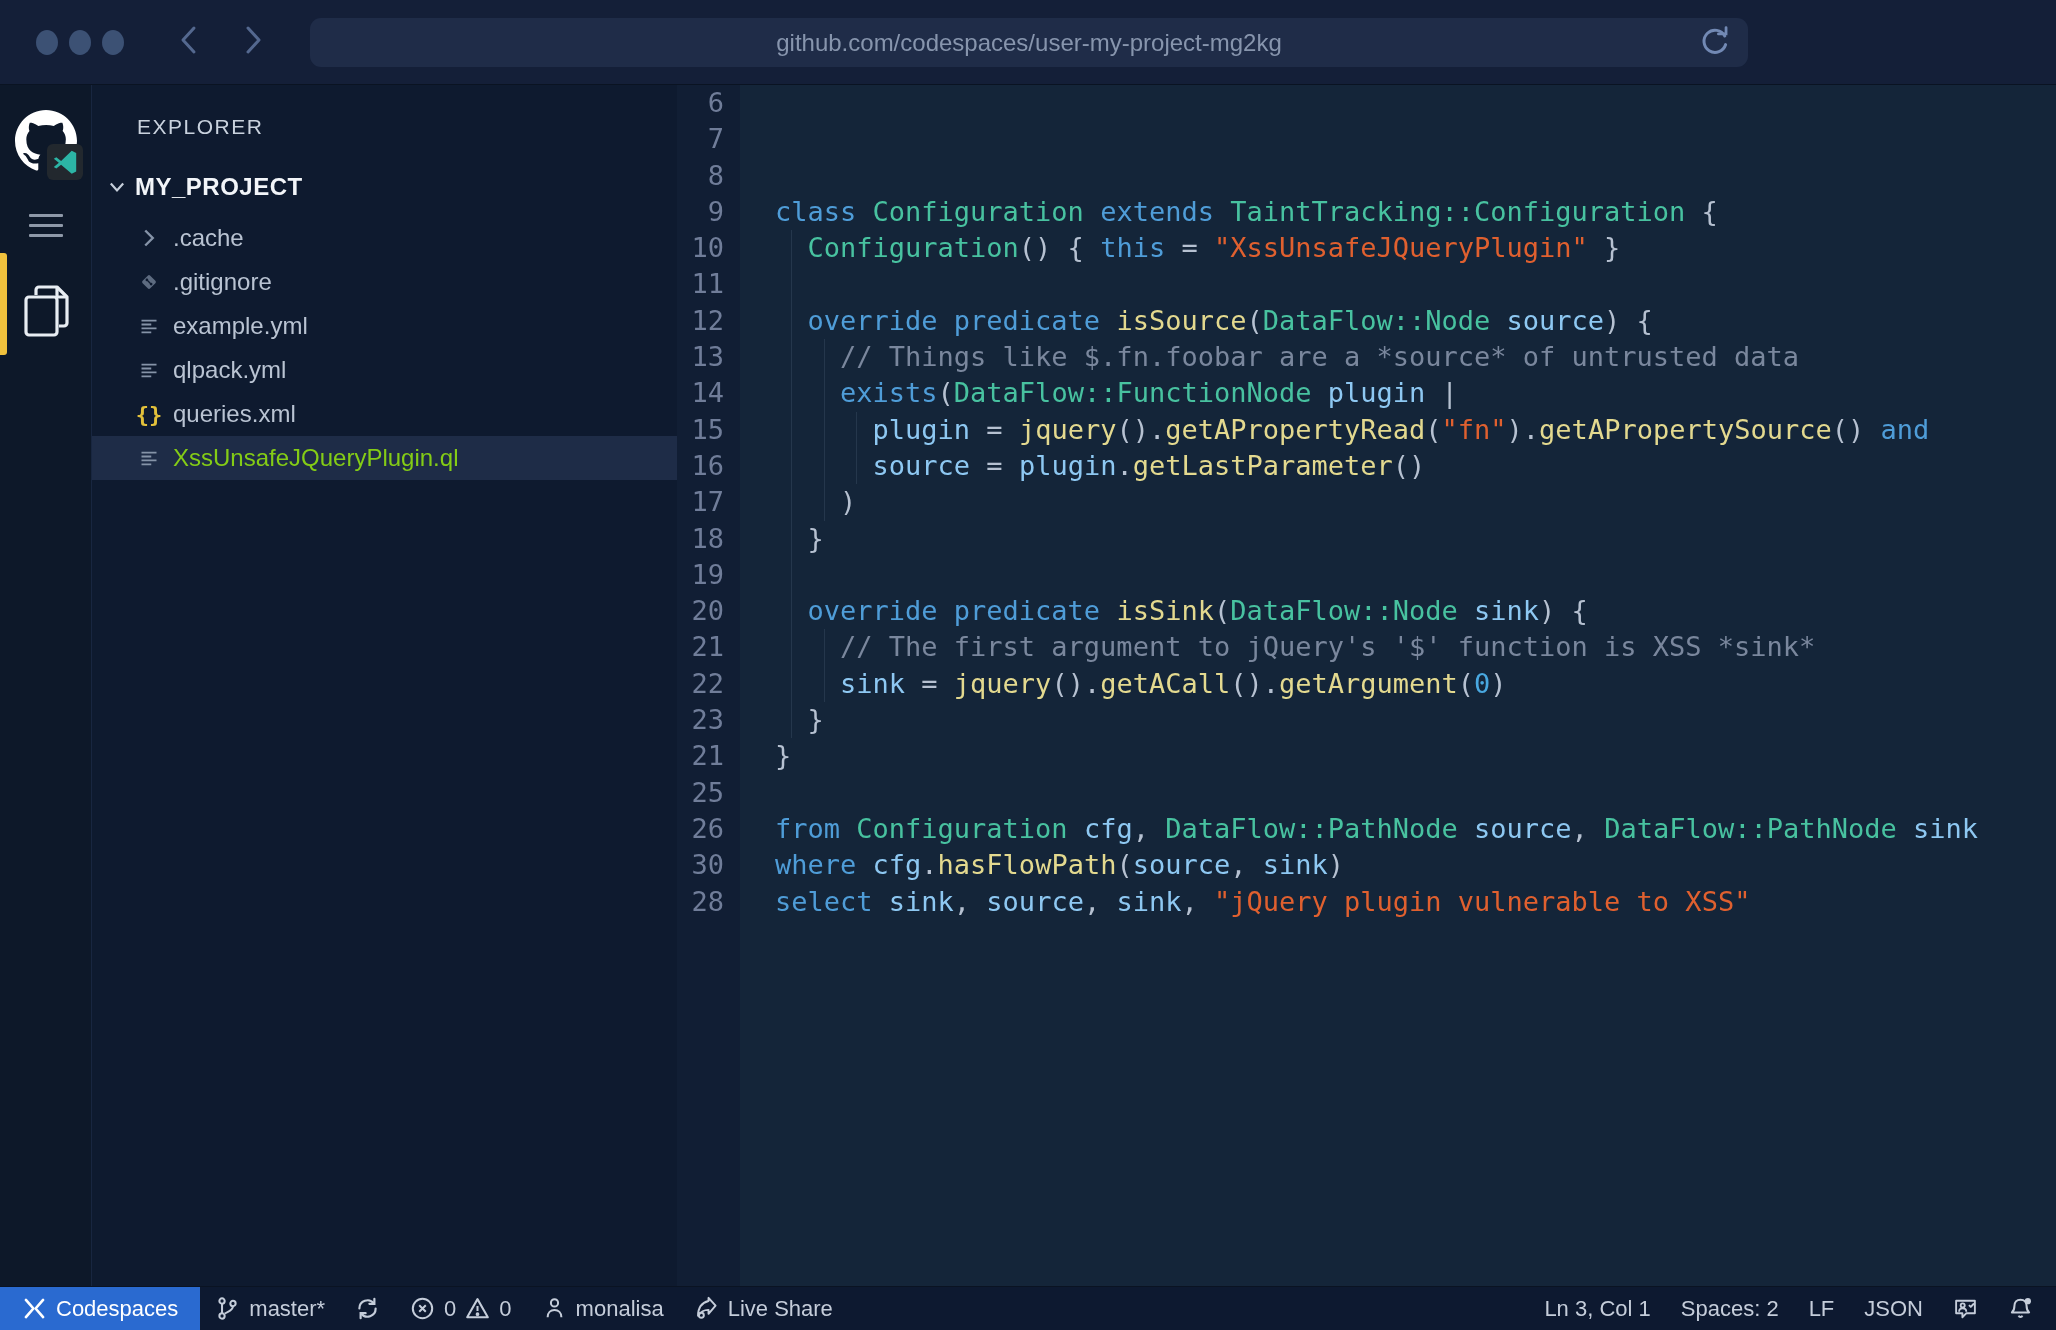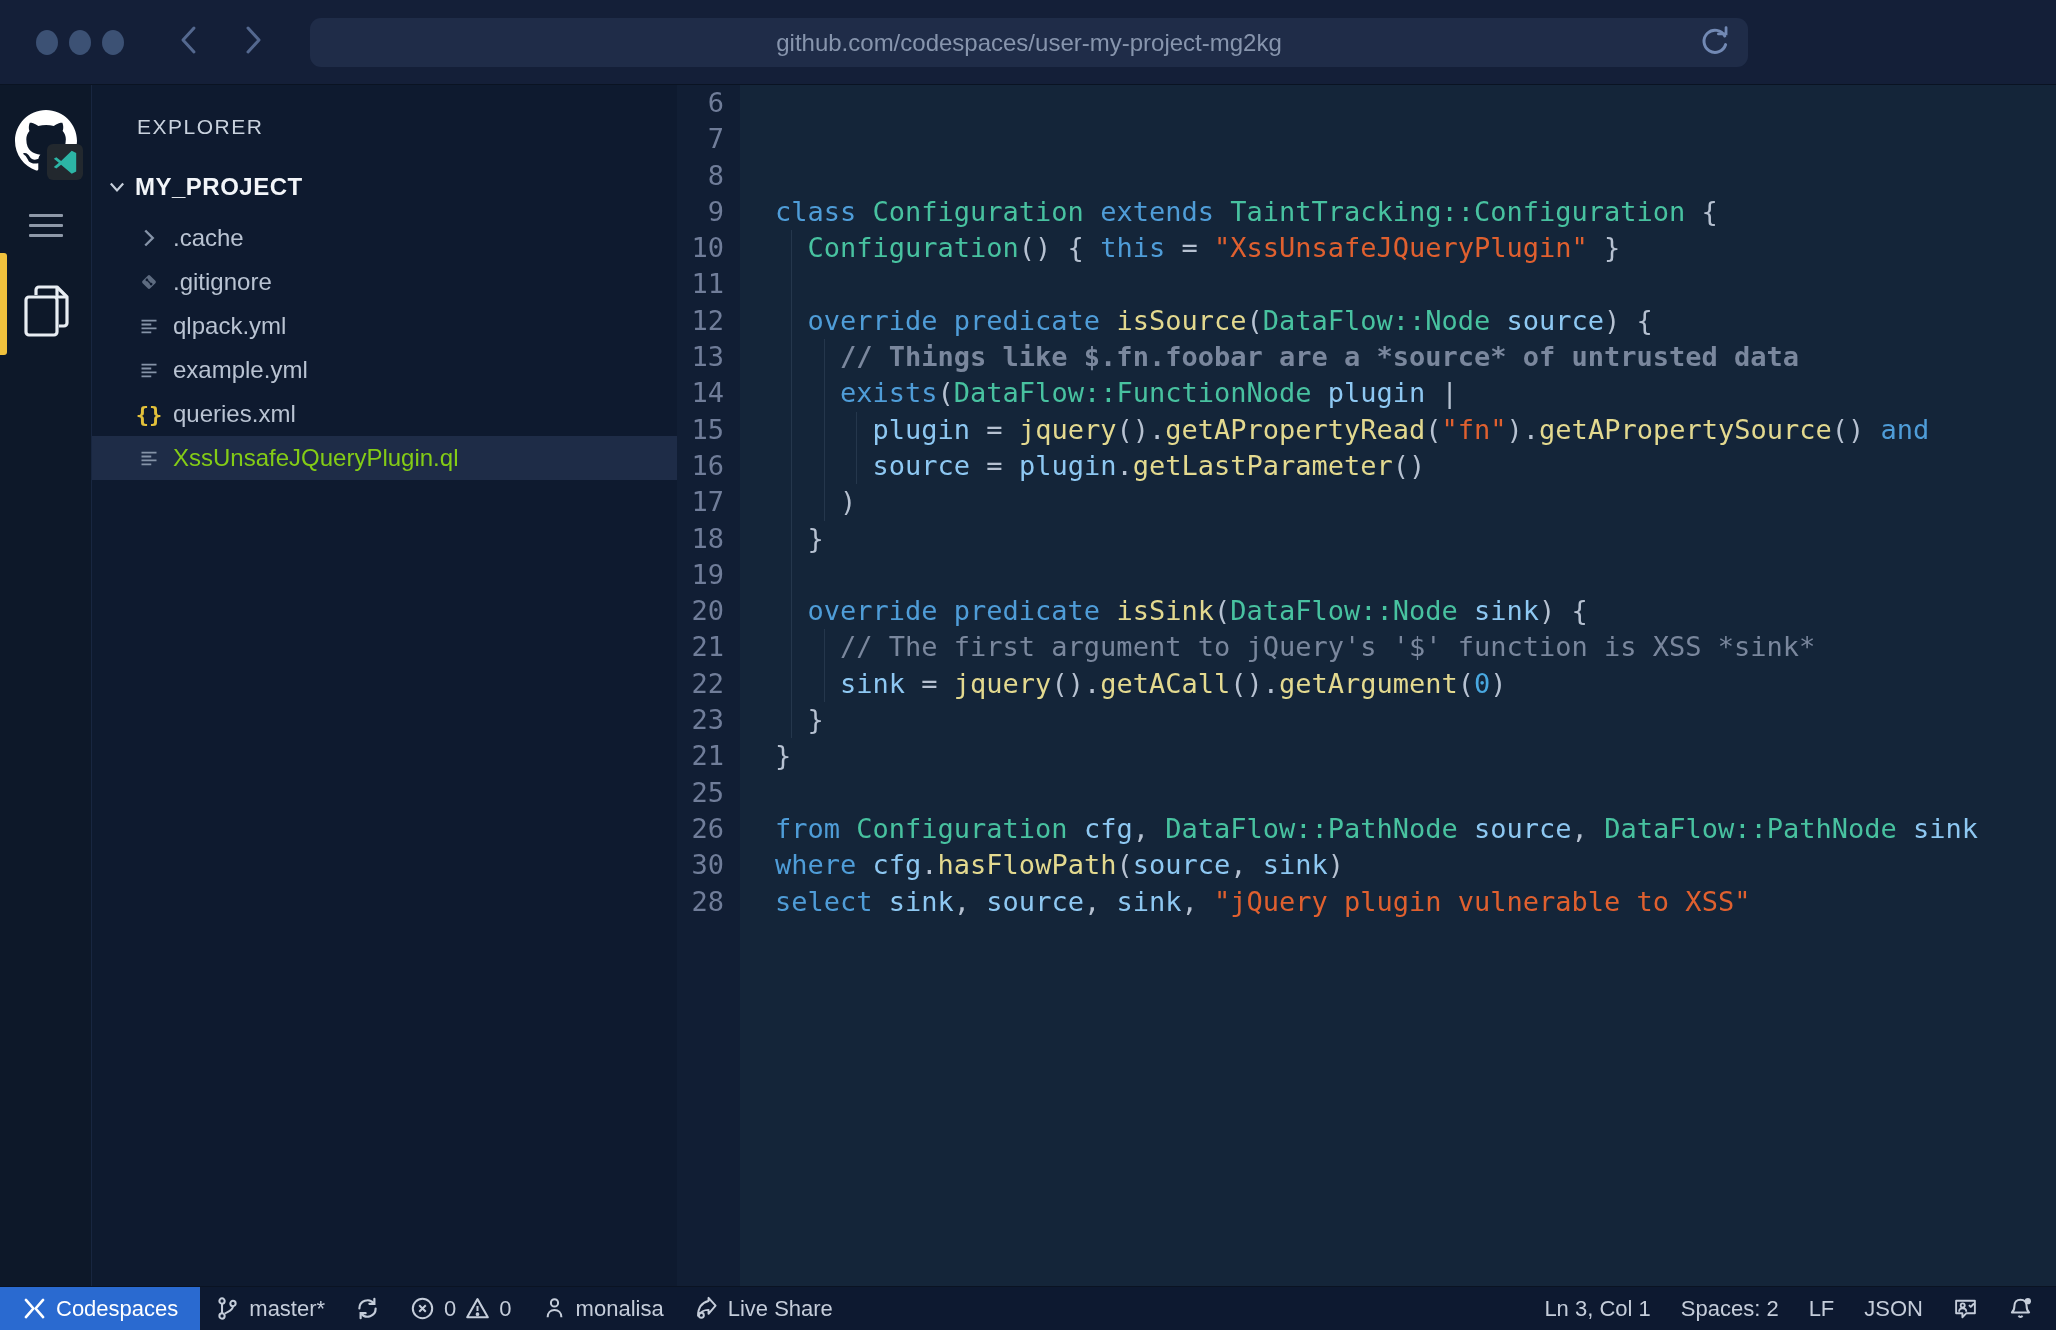--- a/index.html
+++ b/index.html
@@ -158,29 +158,29 @@
             </svg>
           </span>
           <span class="tree-label">.gitignore</span>
         </div>
         <div class="tree-row">
           <span class="ic">
             <svg viewBox="0 0 16 16" stroke="#8593a8" stroke-width="1.2" fill="none">
               <path d="M3 4.4 h10 M3 7 h6.5 M3 9.6 h10 M3 12.2 h6.5"></path>
             </svg>
           </span>
-          <span class="tree-label">qlpack.yml</span>
+          <span class="tree-label">example.yml</span>
         </div>
         <div class="tree-row">
           <span class="ic">
             <svg viewBox="0 0 16 16" stroke="#8593a8" stroke-width="1.2" fill="none">
               <path d="M3 4.4 h10 M3 7 h6.5 M3 9.6 h10 M3 12.2 h6.5"></path>
             </svg>
           </span>
-          <span class="tree-label">example.yml</span>
+          <span class="tree-label">qlpack.yml</span>
         </div>
         <div class="tree-row">
           <span class="ic braces" style="color: rgb(227, 193, 59);">{}</span>
           <span class="tree-label">queries.xml</span>
         </div>
         <div class="tree-row selected">
           <span class="ic">
             <svg viewBox="0 0 16 16" stroke="#8593a8" stroke-width="1.2" fill="none">
               <path d="M3 4.4 h10 M3 7 h6.5 M3 9.6 h10 M3 12.2 h6.5"></path>
             </svg>
@@ -214,21 +214,21 @@
       <div class="code-line">
         <div class="ln">11</div>
         <div class="code" style="padding-left: 35px;"><span class="guide" style="left: 51.25px;"></span><span class="tok" style="color: rgb(182, 193, 209);">  </span></div>
       </div>
       <div class="code-line">
         <div class="ln">12</div>
         <div class="code" style="padding-left: 35px;"><span class="guide" style="left: 51.25px;"></span><span class="tok" style="color: rgb(182, 193, 209);">  </span><span class="tok" style="color: rgb(79, 157, 216);">override</span><span class="tok" style="color: rgb(182, 193, 209);"> </span><span class="tok" style="color: rgb(79, 157, 216);">predicate</span><span class="tok" style="color: rgb(182, 193, 209);"> </span><span class="tok" style="color: rgb(227, 217, 143);">isSource</span><span class="tok" style="color: rgb(182, 193, 209);">(</span><span class="tok" style="color: rgb(72, 194, 160);">DataFlow::Node</span><span class="tok" style="color: rgb(182, 193, 209);"> </span><span class="tok" style="color: rgb(142, 200, 242);">source</span><span class="tok" style="color: rgb(182, 193, 209);">) {</span></div>
       </div>
       <div class="code-line">
         <div class="ln">13</div>
-        <div class="code" style="padding-left: 35px; font-weight: bold;"><span class="guide" style="left: 51.25px;"></span><span class="guide" style="left: 83.75px;"></span><span class="tok" style="color: rgb(182, 193, 209);">    </span><span class="tok" style="color: rgb(122, 135, 157);">// Things like $.fn.foobar are a *source* of untrusted data</span></div>
+        <div class="code" style="padding-left: 35px;"><span class="guide" style="left: 51.25px;"></span><span class="guide" style="left: 83.75px;"></span><span class="tok" style="color: rgb(182, 193, 209);">    </span><span class="tok" style="color: rgb(122, 135, 157);">// Things like $.fn.foobar are a *source* of untrusted data</span></div>
       </div>
       <div class="code-line">
         <div class="ln">14</div>
         <div class="code" style="padding-left: 35px;"><span class="guide" style="left: 51.25px;"></span><span class="guide" style="left: 83.75px;"></span><span class="tok" style="color: rgb(182, 193, 209);">    </span><span class="tok" style="color: rgb(79, 157, 216);">exists</span><span class="tok" style="color: rgb(182, 193, 209);">(</span><span class="tok" style="color: rgb(72, 194, 160);">DataFlow::FunctionNode</span><span class="tok" style="color: rgb(182, 193, 209);"> </span><span class="tok" style="color: rgb(142, 200, 242);">plugin</span><span class="tok" style="color: rgb(182, 193, 209);"> |</span></div>
       </div>
       <div class="code-line">
         <div class="ln">15</div>
         <div class="code" style="padding-left: 35px;"><span class="guide" style="left: 51.25px;"></span><span class="guide" style="left: 83.75px;"></span><span class="guide" style="left: 116.25px;"></span><span class="tok" style="color: rgb(182, 193, 209);">      </span><span class="tok" style="color: rgb(142, 200, 242);">plugin</span><span class="tok" style="color: rgb(182, 193, 209);"> = </span><span class="tok" style="color: rgb(227, 217, 143);">jquery</span><span class="tok" style="color: rgb(182, 193, 209);">().</span><span class="tok" style="color: rgb(227, 217, 143);">getAPropertyRead</span><span class="tok" style="color: rgb(182, 193, 209);">(</span><span class="tok" style="color: rgb(224, 96, 47);">"fn"</span><span class="tok" style="color: rgb(182, 193, 209);">).</span><span class="tok" style="color: rgb(227, 217, 143);">getAPropertySource</span><span class="tok" style="color: rgb(182, 193, 209);">() </span><span class="tok" style="color: rgb(79, 157, 216);">and</span></div>
       </div>
       <div class="code-line">

